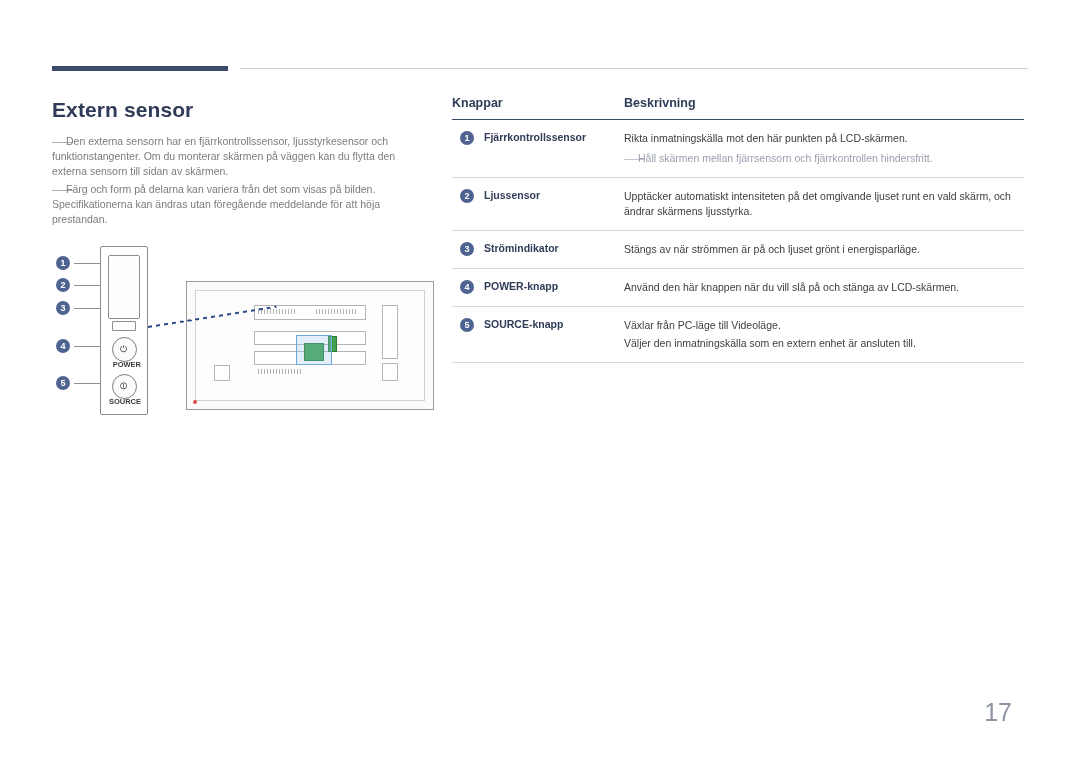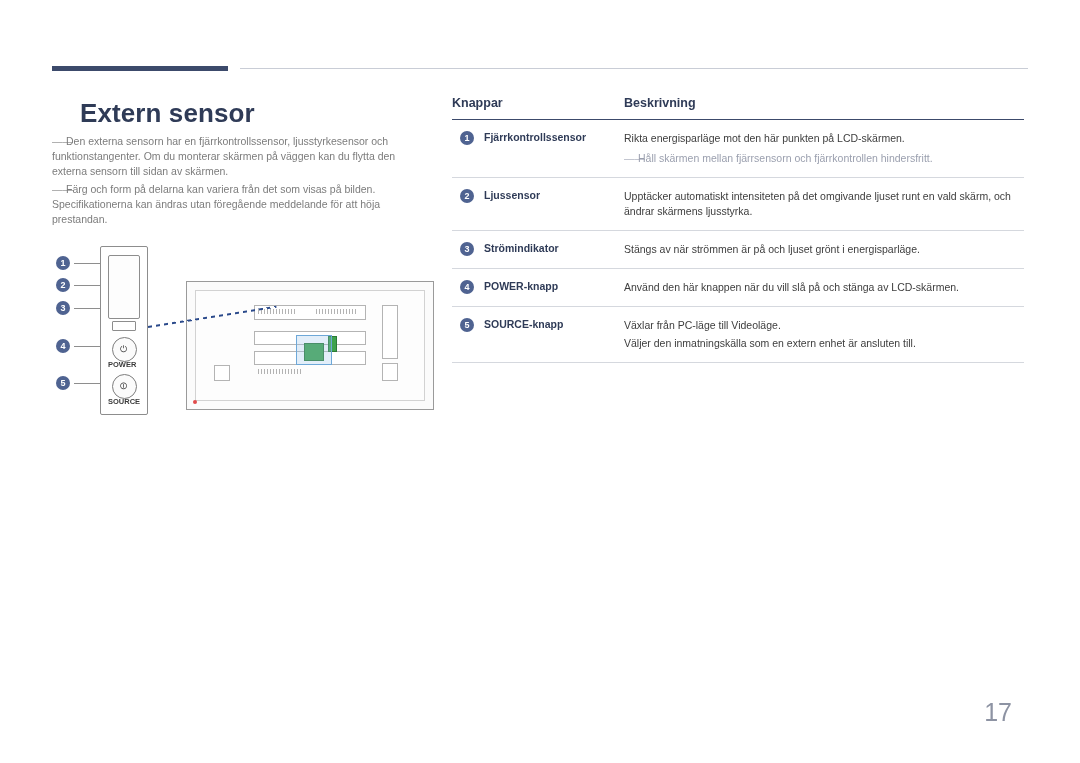--- a/index.html
+++ b/index.html
@@ -32,25 +32,24 @@
     width: 788px;
     height: 1px;
     background: #c9cdd6;
   }
 
   
   .page-title {
     position: absolute;
     left: 52px;
     top: 98px;
-    font-size: 26px;
+    font-size: 21px;
     font-weight: bold;
     color: #2f3b57;
     letter-spacing: 0.1px;
-    margin-left: 28px;
   }
 
   .note-block {
     position: absolute;
     left: 52px;
     width: 372px;
     font-size: 10.5px;
     line-height: 15px;
     color: #7c7c7c;
   }
@@ -129,23 +128,23 @@
     width: 23px;
     height: 23px;
     border-radius: 50%;
     border: 1px solid #7d7d7d;
     background: #fbfbfb;
   }
   .btn-power { left: 11px; top: 90px; }
   .btn-source { left: 11px; top: 127px; }
   .btn-label {
     position: absolute;
-    left: 7px;
+    left: 0;
     width: 40px;
-    text-align: left;
+    text-align: right;
     font-size: 7.5px;
     font-weight: bold;
     color: #3b3b3b;
   }
   .lbl-power { top: 113px; }
   .lbl-source { top: 150px; }
   .power-glyph {
     position: absolute;
     left: 19px;
     top: 97px;
@@ -377,21 +376,21 @@
       <tr>
         <th class="th-knappar" colspan="2">Knappar</th>
         <th>Beskrivning</th>
       </tr>
     </thead>
     <tbody>
       <tr>
         <td class="cell-num"><span class="num-badge">1</span></td>
         <td class="cell-name">Fjärrkontrollssensor</td>
         <td>
-          <div class="desc-line">Rikta energisparläge mot den här punkten på LCD-skärmen.</div>
+          <div class="desc-line">Rikta inmatningskälla mot den här punkten på LCD-skärmen.</div>
           <div class="desc-sub"><span class="note-dash">――</span><span>Håll skärmen mellan fjärrsensorn och fjärrkontrollen hindersfritt.</span></div>
         </td>
       </tr>
       <tr>
         <td class="cell-num"><span class="num-badge">2</span></td>
         <td class="cell-name">Ljussensor</td>
         <td>
           <div class="desc-line">Upptäcker automatiskt intensiteten på det omgivande ljuset runt en vald skärm, och ändrar skärmens ljusstyrka.</div>
         </td>
       </tr>

